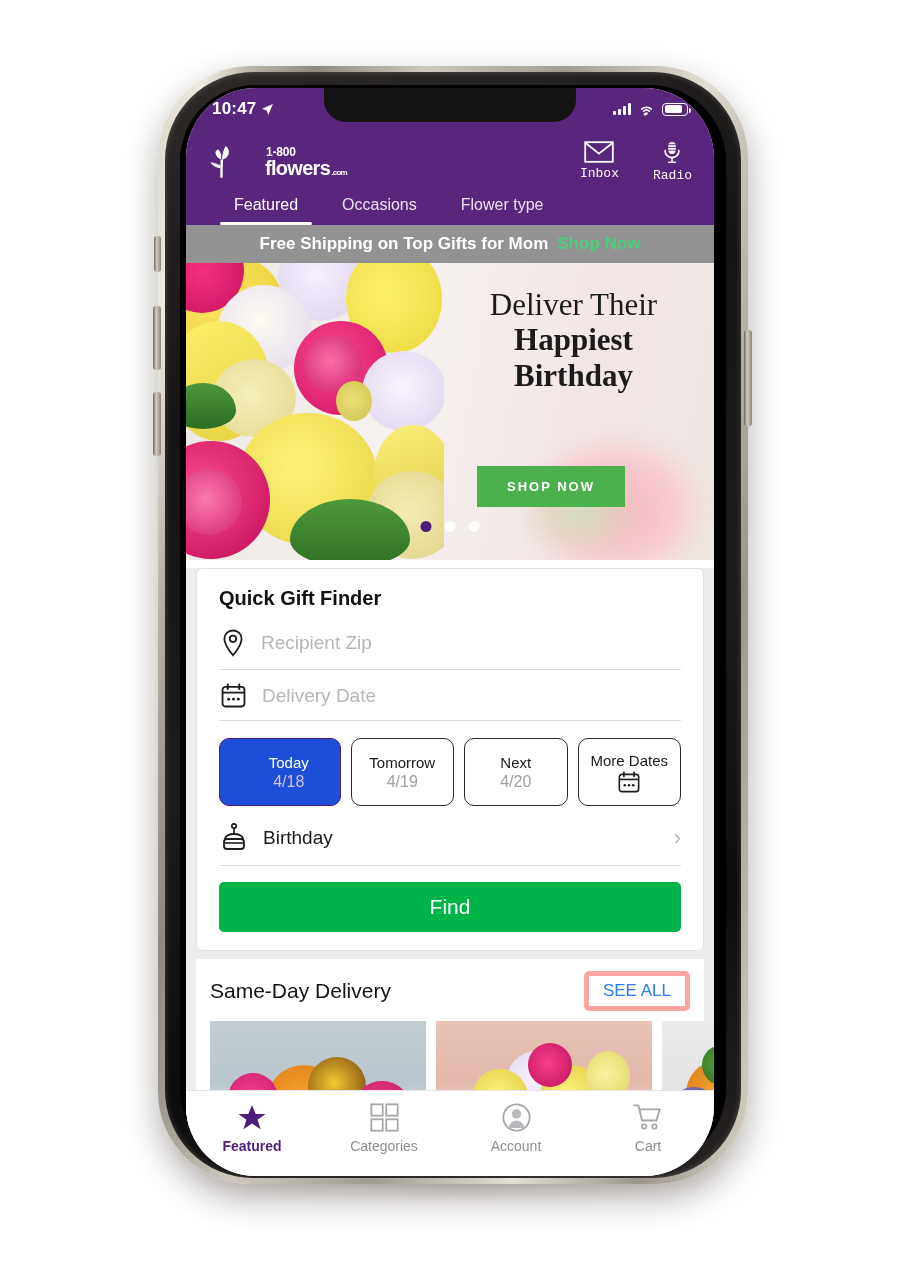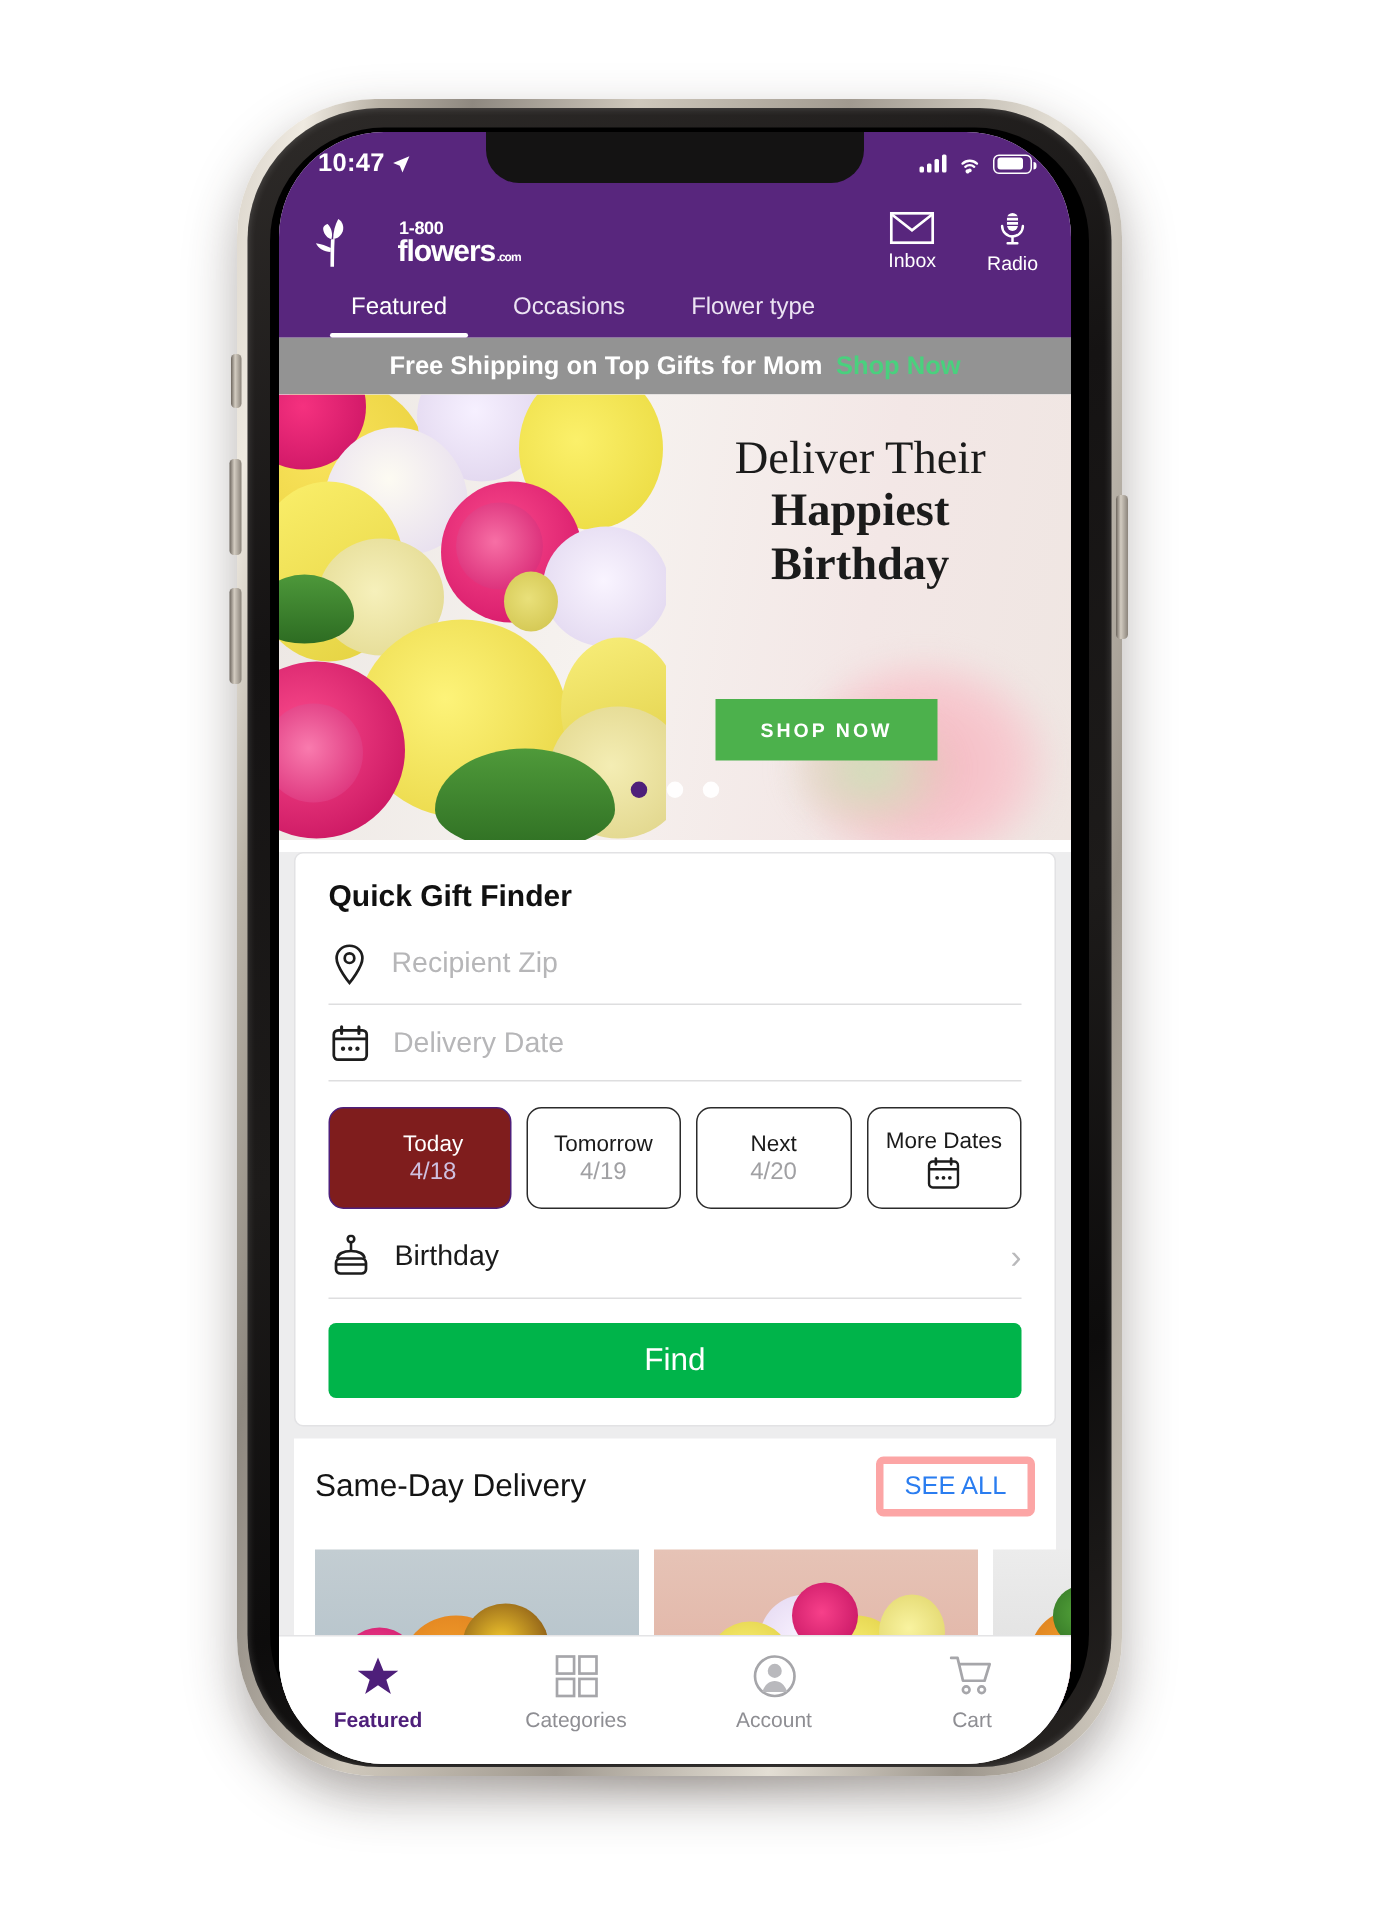--- a/index.html
+++ b/index.html
@@ -81,21 +81,21 @@
   .battery span { display: block; height: 100%; width: 86%; background: #fff; border-radius: 2px; }
 
   
   .header { background: #58267D; padding: 6px 22px 0 22px; position: relative; z-index: 20; }
   .header-top { display: flex; align-items: center; justify-content: space-between; height: 60px; }
   .logo { display: flex; align-items: center; gap: 3px; color: #fff; }
   .logo-text { display: flex; flex-direction: column; line-height: 1; margin-left: 28px; }
   .logo-800 { font-size: 12px; font-weight: 700; letter-spacing: -.2px; margin-left: 1px; }
   .logo-flowers { font-size: 20px; font-weight: 800; letter-spacing: -.7px; display:flex; align-items:baseline; }
   .logo-dotcom { font-size: 8px; font-weight: 700; margin-left: 1px; }
-  .hdr-actions { display: flex; gap: 34px; }
+  .hdr-actions { display: flex; gap: 34px; font-family: Liberation Mono, monospace; }
   .hdr-action { display: flex; flex-direction: column; align-items: center; gap: 3px; color: #fff; }
   .hdr-action span { font-size: 13px; }
 
   .tabs { display: flex; gap: 36px; padding-left: 22px; }
   .tab { color: #ece3f3; font-size: 16px; padding: 4px 4px 11px 4px; position: relative; }
   .tab.active { color: #fff; }
   .tab.active::after {
     content: ""; position: absolute; left: -10px; right: -10px; bottom: 0;
     height: 3px; background: #fff; border-radius: 2px;
   }
@@ -154,32 +154,32 @@
   .field .chev { margin-left: auto; color: #b9b9bb; font-size: 22px; line-height: 1; }
 
   .chips { display: flex; gap: 10px; margin: 17px 0 4px 0; }
   .chip {
     flex: 1; height: 68px; border: 1.6px solid #2b2b2b; border-radius: 10px;
     display: flex; flex-direction: column; align-items: center; justify-content: center; gap: 2px;
     background: #fff;
   }
   .chip .c1 { font-size: 15px; color: #1a1a1a; }
   .chip .c2 { font-size: 16px; color: #a0a0a3; }
-  .chip.sel { background: #7f1d1d; border-color: #4e1f7a; padding-left: 18px; }
+  .chip.sel { background: #1d4ed8; border-color: #4e1f7a; padding-left: 18px; }
   .chip.sel .c1 { color: #fff; }
   .chip.sel .c2 { color: #cfc0e0; }
 
   .find-btn {
     margin-top: 16px; height: 50px; background: #00b44a; color: #fff;
     border-radius: 5px; display: flex; align-items: center; justify-content: center;
     font-size: 21px;
   }
 
   .section { background: #fff; margin: 8px 10px 0 10px; padding: 12px 14px 0 14px; }
-  .section-head { display: flex; align-items: center; justify-content: space-between; padding-bottom: 22px; }
+  .section-head { display: flex; align-items: center; justify-content: space-between; padding-bottom: 10px; }
   .section-title { font-size: 21px; color: #141414; }
   .see-all {
     border: 5px solid #fca5a5; color: #2a7df0; border-radius: 5px;
     padding: 5px 14px; font-size: 17px;
   }
   .thumbs { display: flex; gap: 10px; }
   .thumb { width: 216px; height: 110px; flex: none; position: relative; overflow: hidden; }
   .thumb.t1 { background: linear-gradient(180deg,#c3cdd2 0%,#b9c6cd 55%,#e9ecee 100%); }
   .thumb.t2 { background: linear-gradient(180deg,#e6c3b6 0%,#e3b9ab 55%,#f1e3dc 100%); }
   .thumb.t3 { background: linear-gradient(180deg,#ececec 0%,#e3e3e3 60%,#f4f4f4 100%); }

